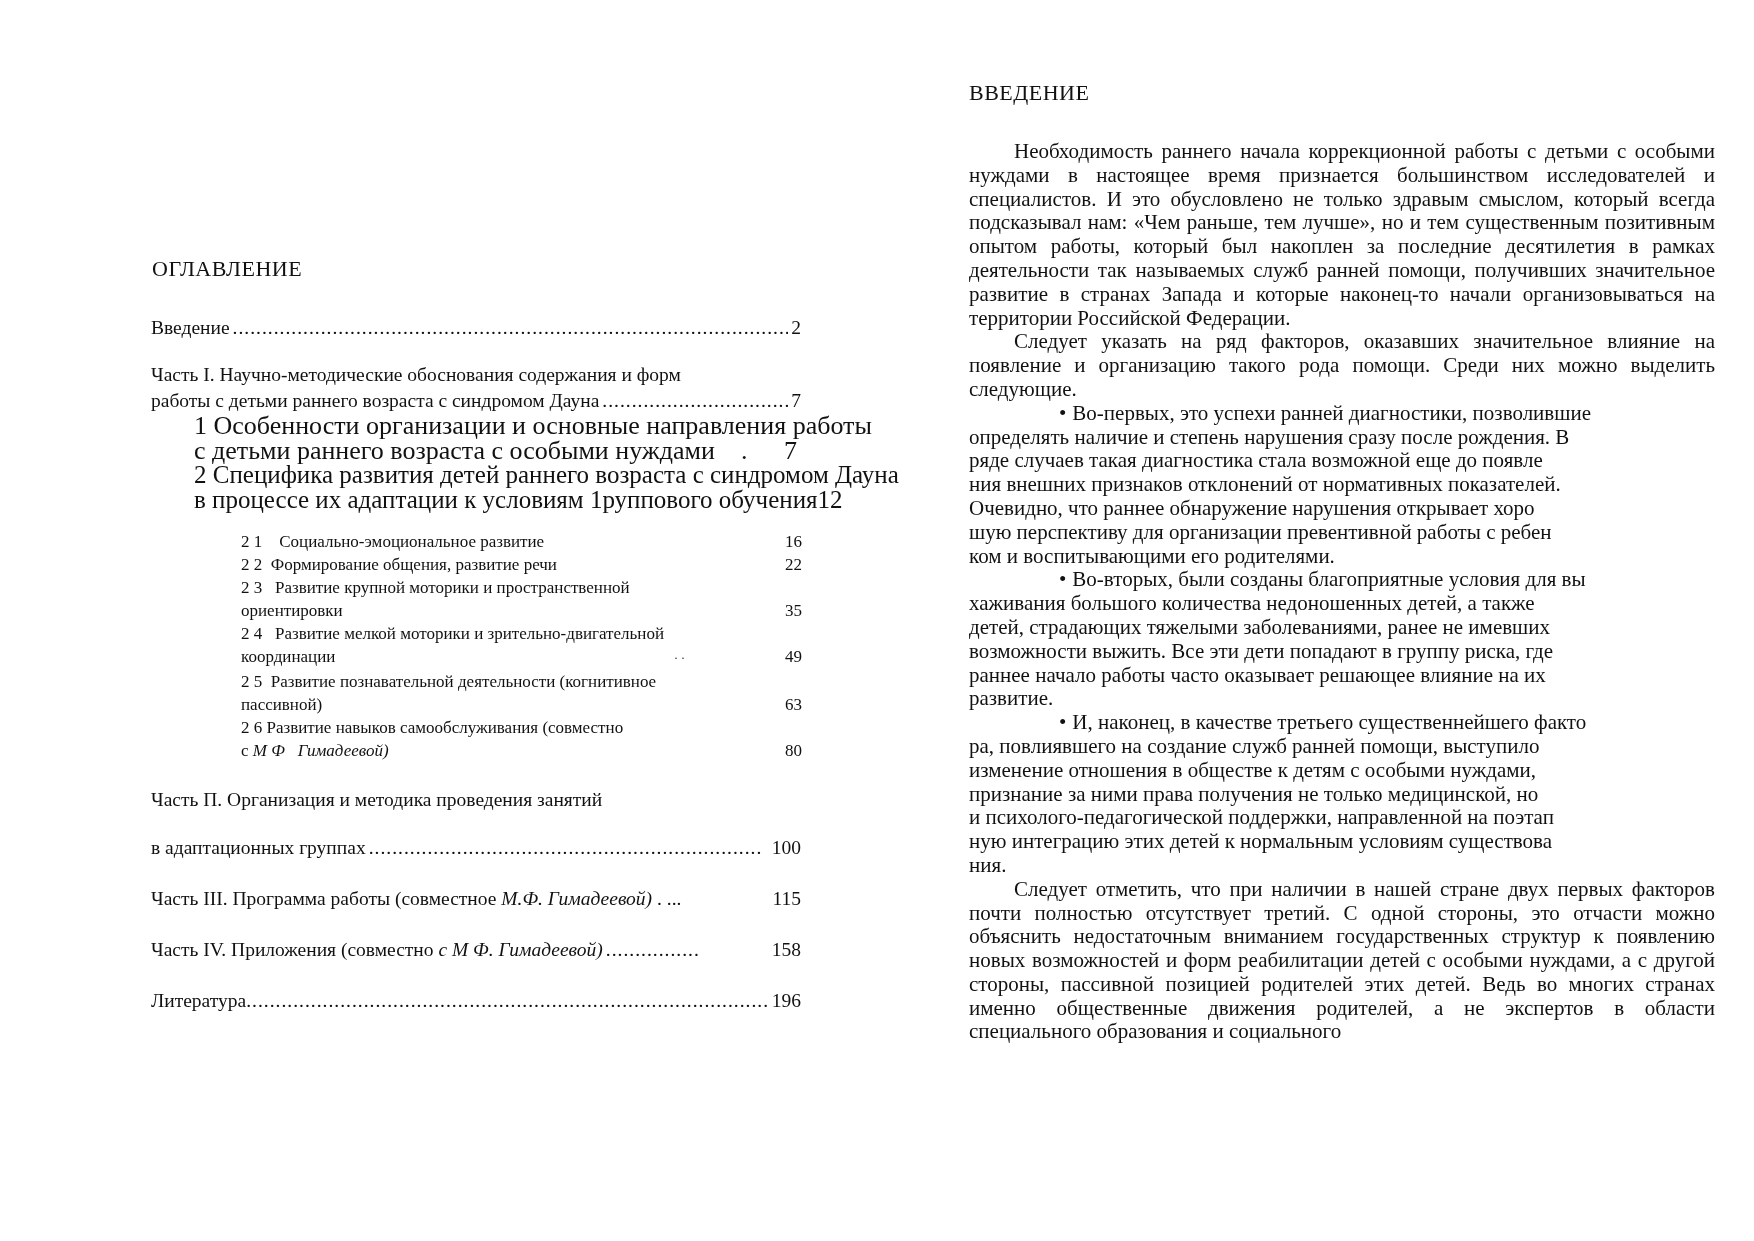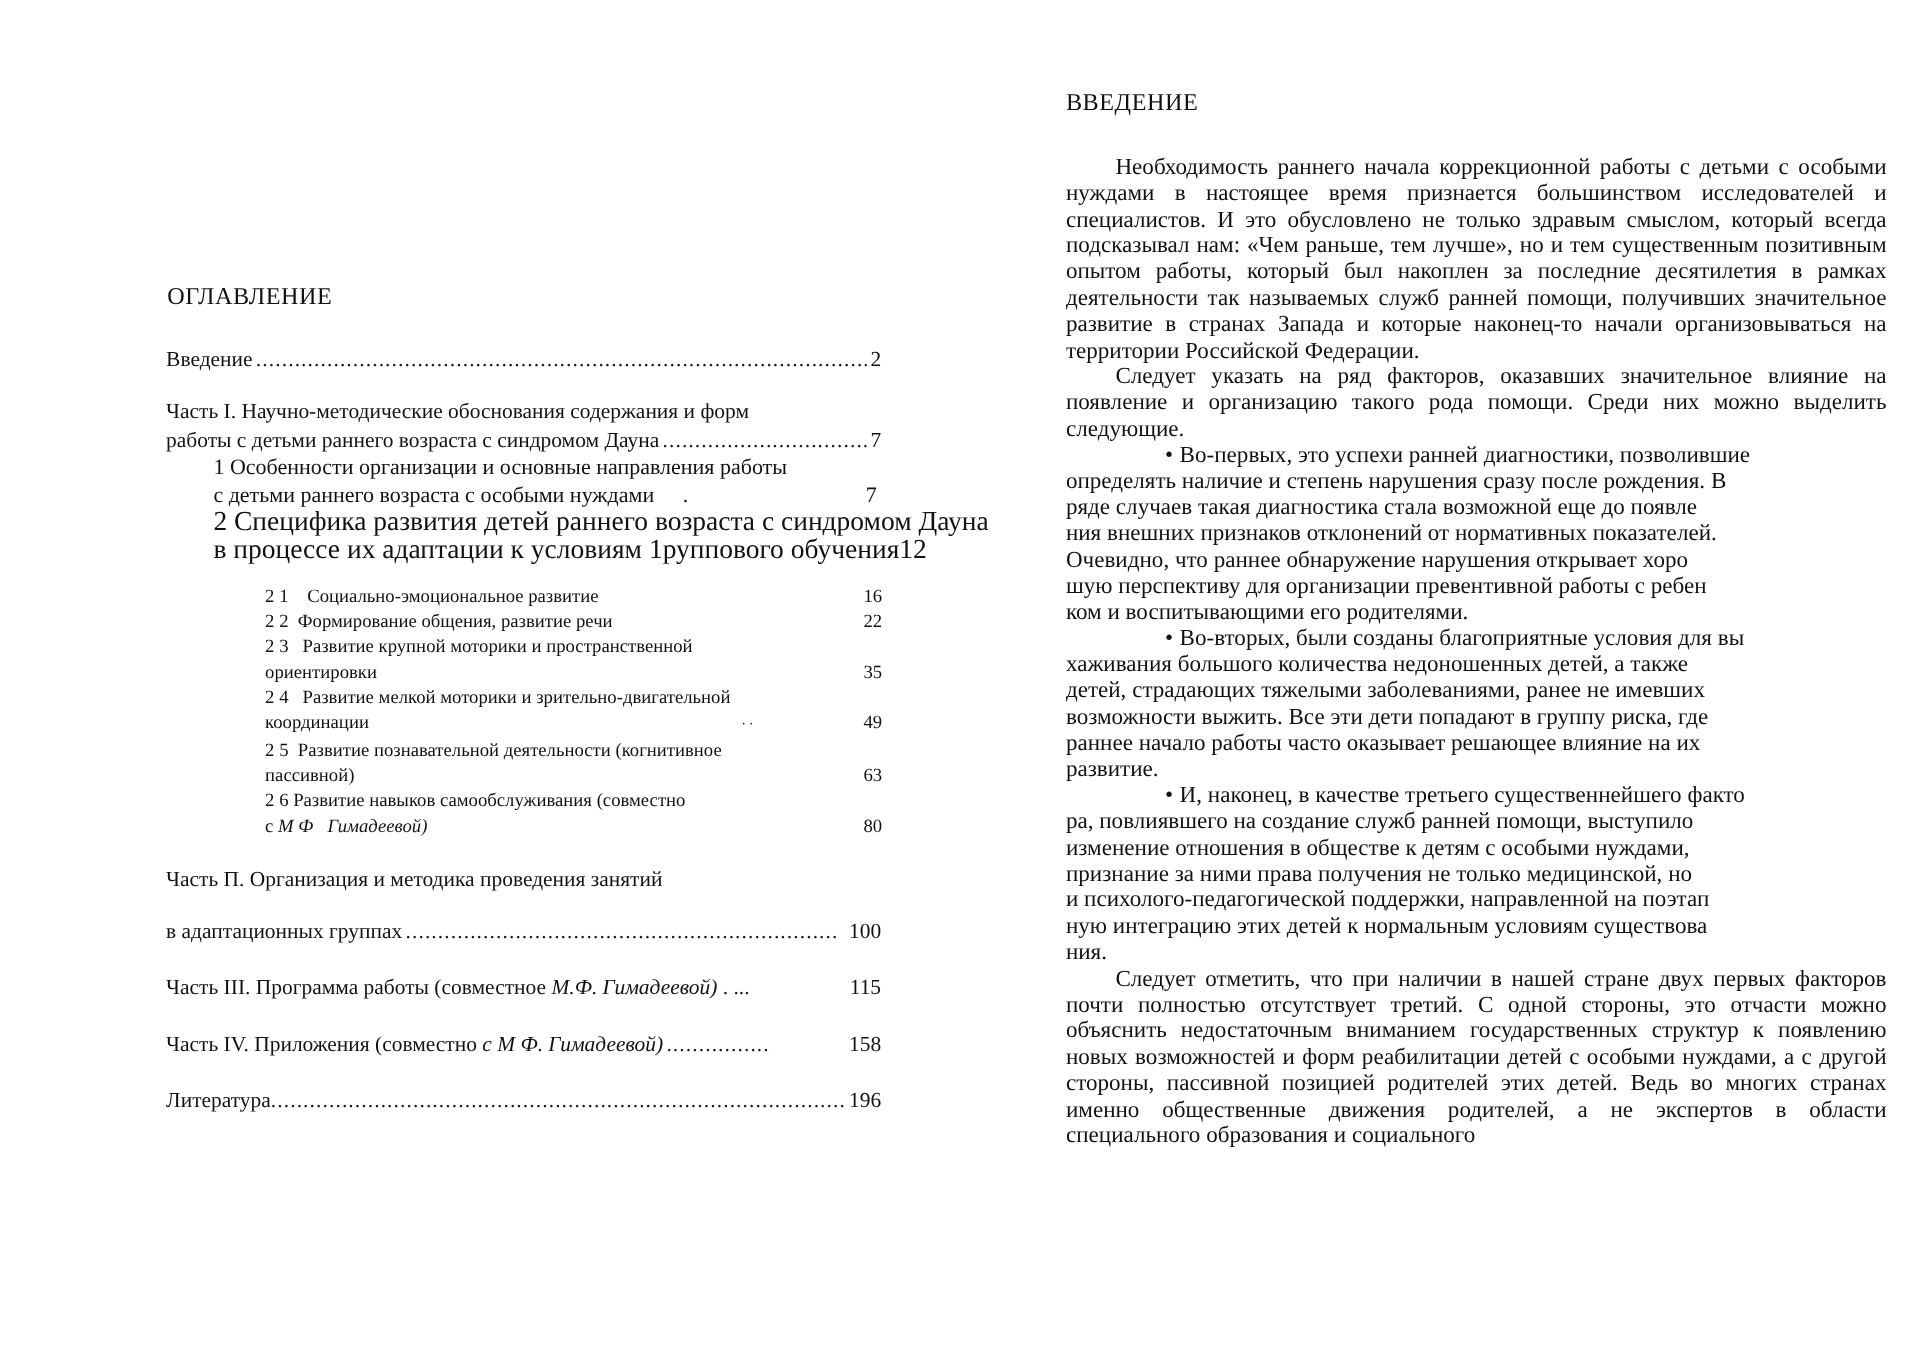--- a/index.html
+++ b/index.html
@@ -23,21 +23,21 @@
   .toc-line { position: relative; white-space: nowrap; display: flex; align-items: baseline; }
   .toc-line .label { flex: 0 0 auto; }
   .toc-line .dots { flex: 1 1 auto; overflow: hidden; white-space: nowrap; margin: 0 3px; letter-spacing: 1px; }
   .toc-line .dots::before { content: "................................................................................................................................................................................................................"; }
   .toc-line .gap { flex: 1 1 auto; }
   .toc-line .num { flex: 0 0 auto; }
   .it { font-style: italic; }
 
   .toc-intro { top: 315px; }
   .toc-part1 { top: 362px; text-align: center; }
-  .toc-sub1 { position: absolute; left: 194px; width: 603px; top: 413px; font-size: 20px; line-height: 25px; }
+  .toc-sub1 { position: absolute; left: 194px; width: 603px; top: 413px; font-size: 26px; line-height: 25px; }
   .toc-sub2 { position: absolute; left: 194px; width: 603px; top: 462px; font-size: 25px; line-height: 25px; }
   .toc-subsub { position: absolute; left: 241px; width: 561px; top: 530px; font-size: 17px; line-height: 23px; }
   .toc-part2 { top: 787px; }
   .toc-part2b { top: 835px; }
   .toc-part3 { top: 886px; }
   .toc-part4 { top: 937px; text-align: right; }
   .toc-lit { top: 988px; }
 
   
   .body-text {

